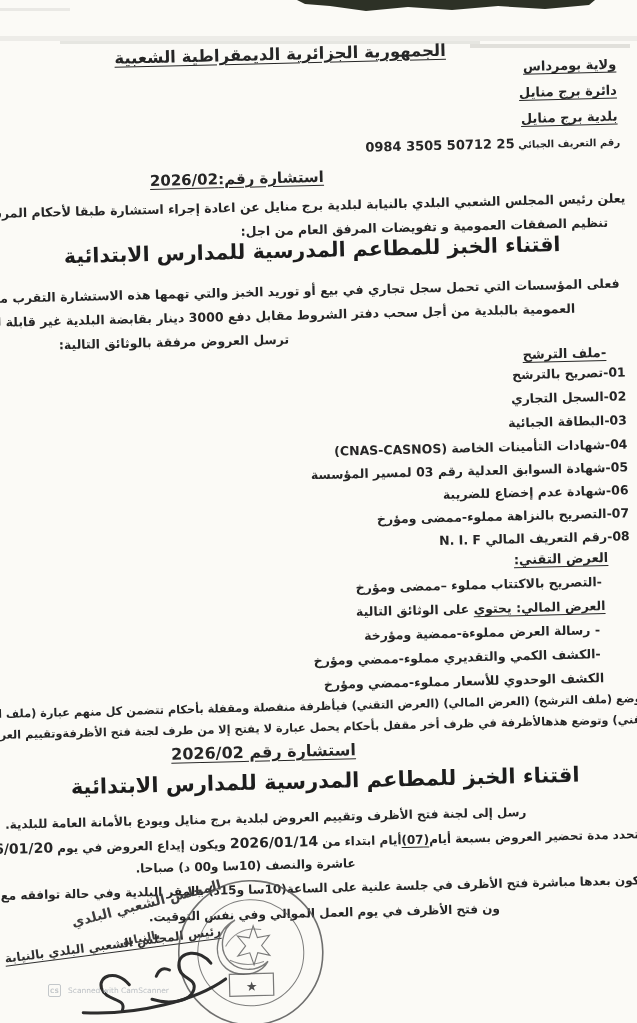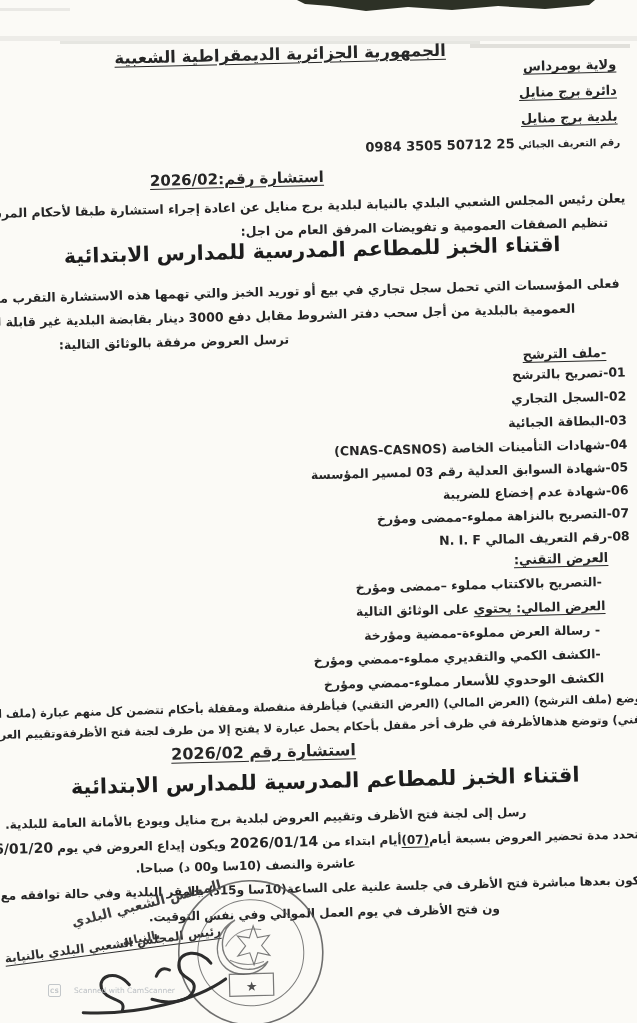--- a/index.html
+++ b/index.html
@@ -17,21 +17,21 @@
   .ln{
     position:absolute;white-space:nowrap;color:#262626;font-weight:bold;
     letter-spacing:0;line-height:1.25;
   }
   .u{text-decoration:underline;text-underline-offset:3px;}
   .center{left:0;right:0;text-align:center;}
   .ltr{direction:ltr;unicode-bidi:embed;}
   .tilt{color:#3d3d3d;}
   .date{font-size:14px;font-weight:bold;}
   #watermark{
-    position:absolute;left:4px;top:984px;display:flex;align-items:center;gap:13px;
+    position:absolute;left:4px;top:984px;display:flex;align-items:center;gap:7px;
     direction:ltr;font-family:"DejaVu Sans",sans-serif;padding-left:44px;
   }
   #watermark .cs{
     width:11px;height:11px;border:1px solid #c3c7ca;border-radius:2px;
     color:#c3c7ca;font-size:6px;line-height:11px;text-align:center;font-weight:bold;
   }
   #watermark .wm-text{color:#bcc0c4;font-size:7.5px;}
   svg{overflow:visible;}
 </style>
 </head>

